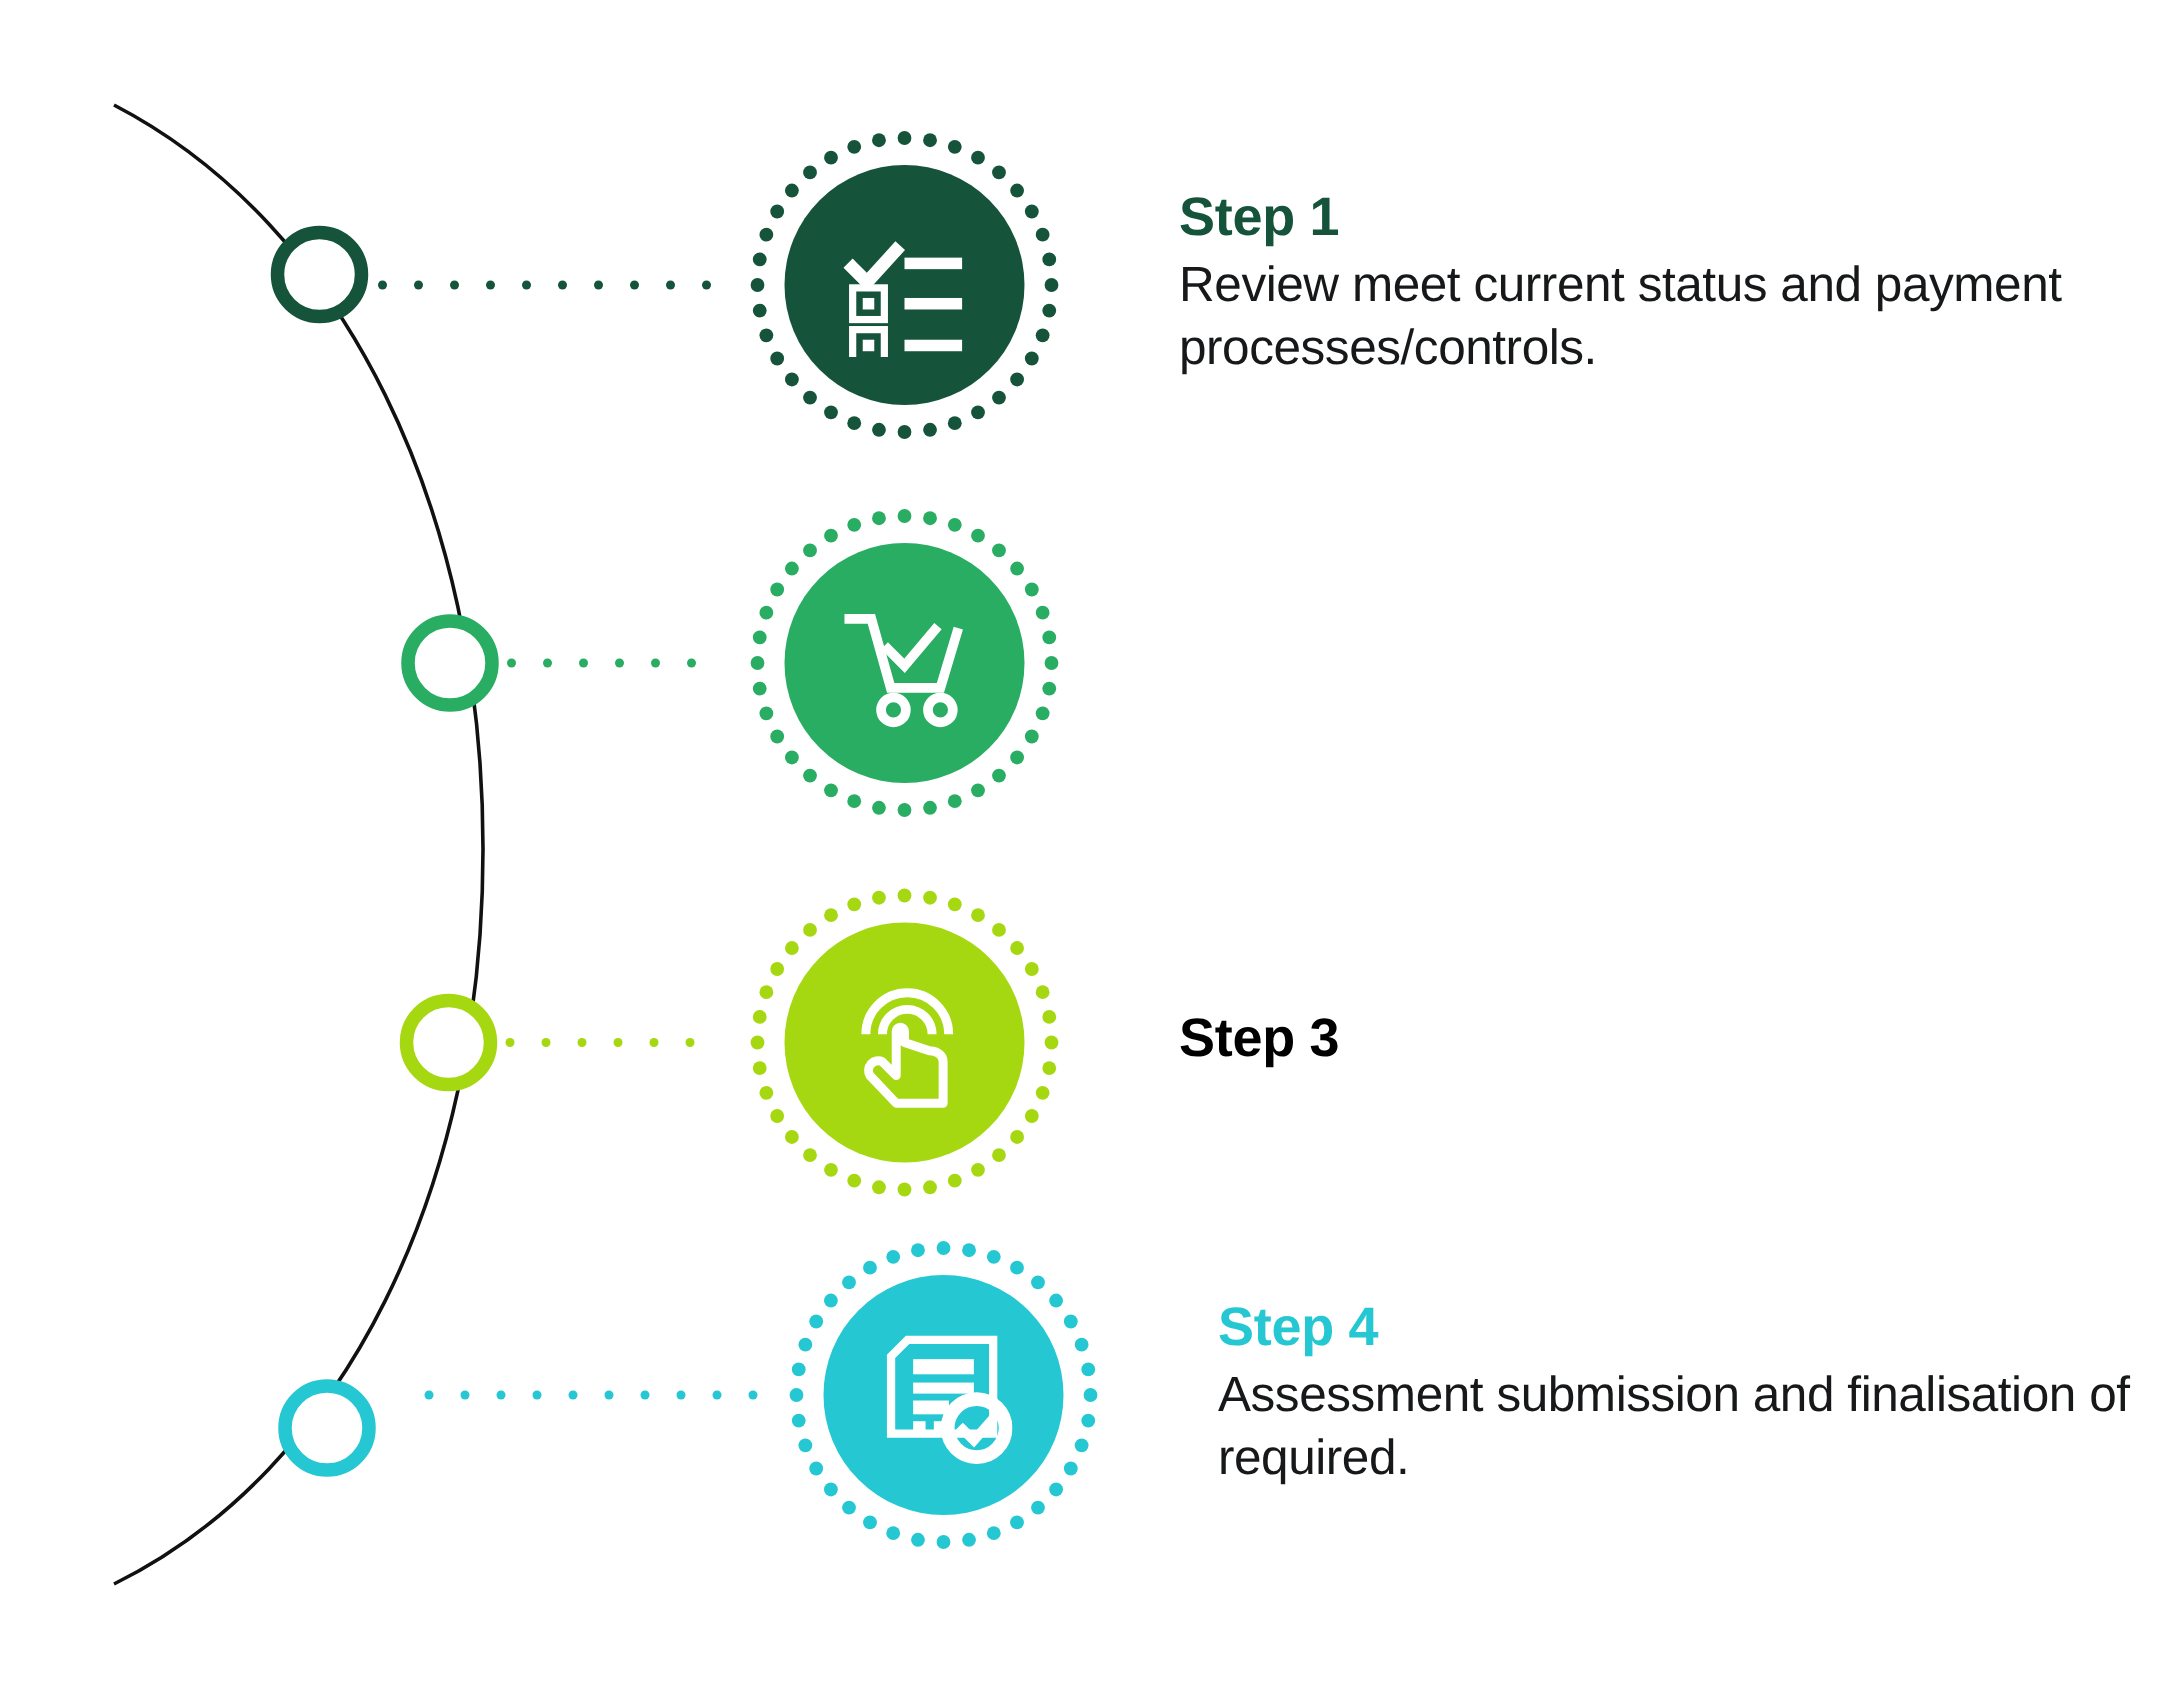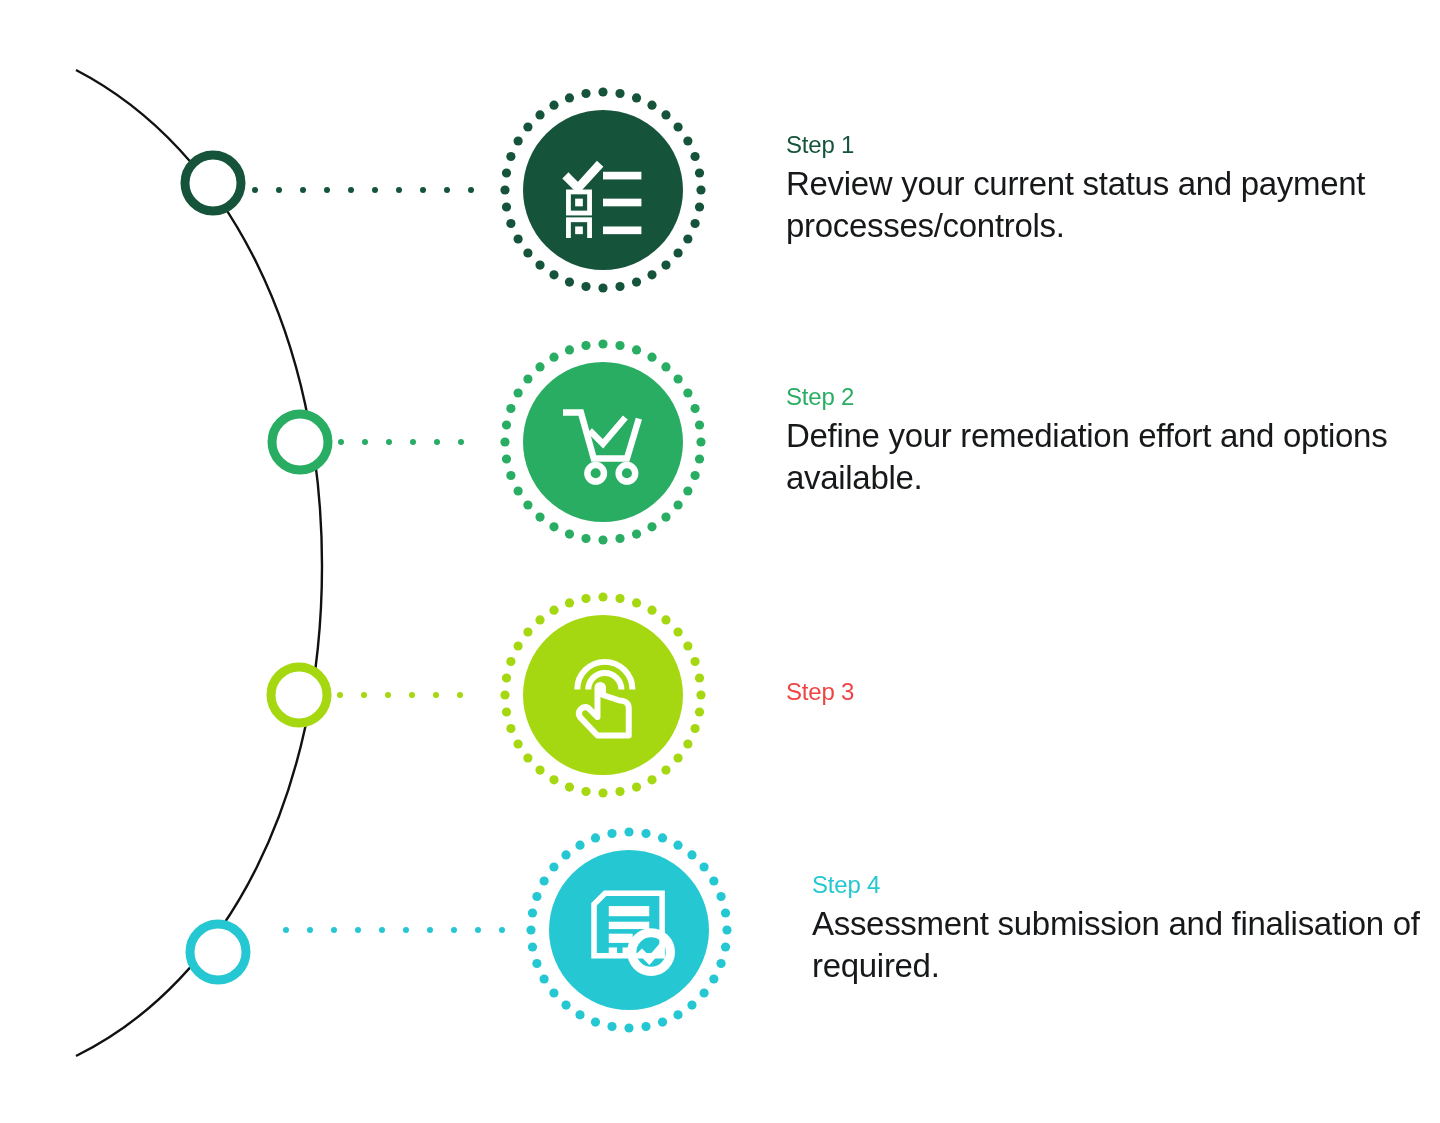--- a/index.html
+++ b/index.html
@@ -80,22 +80,22 @@
 
   
   .step-text {
     position: absolute;
     left: 786px;
     top: 50%;
     transform: translateY(-50%);
     width: 620px;
   }
   .step-heading {
-    font-size: 24px;
-    font-weight: normal;
+    font-size: 36px;
+    font-weight: bold;
     line-height: 1.0;
     margin: 0 0 6px 0;
     letter-spacing: -0.2px;
   }
   .step-desc {
     font-size: 33px;
     line-height: 1.28;
     color: #16181a;
     margin: 0;
     letter-spacing: -0.3px;
@@ -188,21 +188,21 @@
           <rect x="14" y="81" width="22" height="22" fill="none" stroke="#ffffff" stroke-width="5"></rect>
           <rect x="21" y="88" width="8" height="8" fill="#ffffff"></rect>
           <rect x="50" y="31" width="40" height="8" fill="#ffffff"></rect>
           <rect x="50" y="59" width="40" height="8" fill="#ffffff"></rect>
           <rect x="50" y="88" width="40" height="8" fill="#ffffff"></rect>
         </svg>
       </div>
     </div>
     <div class="step-text">
       <p class="step-heading" style="color: rgb(21, 84, 58);">Step 1</p>
-      <p class="step-desc">Review your current status and payment processes/controls.</p>
+      <p class="step-desc">Review meet current status and payment processes/controls.</p>
     </div>
   </div>
 
   <div class="step-row" style="top:332px;">
     <div class="connector" style="left: 338px; width: 159px;">
         <div class="dot" style="left: 0px; background: rgb(41, 173, 99);"></div>
         <div class="dot" style="left: 24px; background: rgb(41, 173, 99);"></div>
         <div class="dot" style="left: 48px; background: rgb(41, 173, 99);"></div>
         <div class="dot" style="left: 72px; background: rgb(41, 173, 99);"></div>
         <div class="dot" style="left: 96px; background: rgb(41, 173, 99);"></div>
@@ -251,24 +251,20 @@
         <svg viewBox="0 0 100 100" width="92" height="92" aria-hidden="true">
           <g fill="none" stroke="#ffffff" stroke-width="7" stroke-linecap="square" stroke-linejoin="miter">
             <path d="M10 18 L26 18 L40 68 L76 68 L88 28"></path>
             <path d="M38 40 L50 52 L72 26"></path>
           </g>
           <circle cx="42" cy="84" r="9" fill="none" stroke="#ffffff" stroke-width="7"></circle>
           <circle cx="76" cy="84" r="9" fill="none" stroke="#ffffff" stroke-width="7"></circle>
         </svg>
       </div>
     </div>
-    <div class="step-text">
-      <p class="step-heading" style="color: rgb(41, 173, 99);">Step 2</p>
-      <p class="step-desc">Define your remediation effort and options available.</p>
-    </div>
   </div>
 
   <div class="step-row" style="top:585px;">
     <div class="connector" style="left: 337px; width: 160px;">
         <div class="dot" style="left: 0px; background: rgb(166, 216, 17);"></div>
         <div class="dot" style="left: 24px; background: rgb(166, 216, 17);"></div>
         <div class="dot" style="left: 48px; background: rgb(166, 216, 17);"></div>
         <div class="dot" style="left: 72px; background: rgb(166, 216, 17);"></div>
         <div class="dot" style="left: 96px; background: rgb(166, 216, 17);"></div>
         <div class="dot" style="left: 120px; background: rgb(166, 216, 17);"></div>
@@ -318,21 +314,21 @@
             <path d="M34 44 A 18 18 0 0 1 70 44"></path>
             <path d="M22 44 A 30 30 0 0 1 82 44"></path>
           </g>
           <path d="M44 42 L44 74 L34 64 A 7 7 0 0 0 25 74 L44 94 L78 94 L78 64
                    C 78 58 72 56 68 56 L50 50 L50 42
                    A 3 3 0 0 0 44 42 Z" fill="none" stroke="#ffffff" stroke-width="6.5" stroke-linejoin="round"></path>
         </svg>
       </div>
     </div>
     <div class="step-text">
-      <p class="step-heading" style="color: #ef4444;">Step 3</p>
+      <p class="step-heading" style="color: #000000;">Step 3</p>
     </div>
   </div>
 
   <div class="step-row" style="top:820px;margin-left:26px;">
     <div class="connector" style="left: 257px; width: 240px;">
         <div class="dot" style="left: 0px; background: rgb(37, 200, 210);"></div>
         <div class="dot" style="left: 24px; background: rgb(37, 200, 210);"></div>
         <div class="dot" style="left: 48px; background: rgb(37, 200, 210);"></div>
         <div class="dot" style="left: 72px; background: rgb(37, 200, 210);"></div>
         <div class="dot" style="left: 96px; background: rgb(37, 200, 210);"></div>

